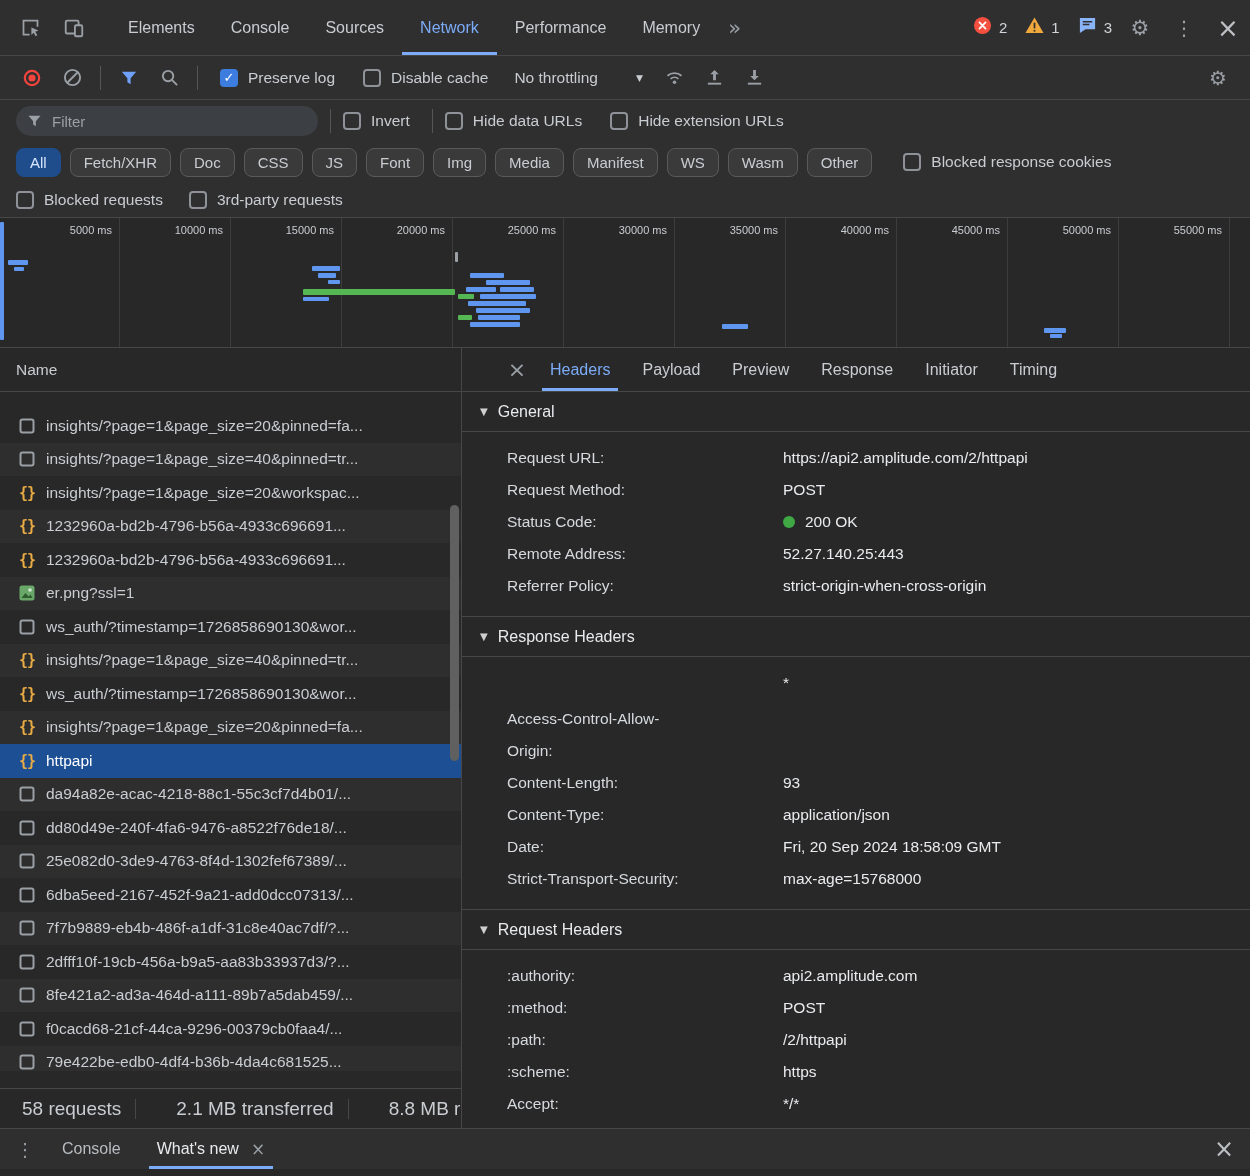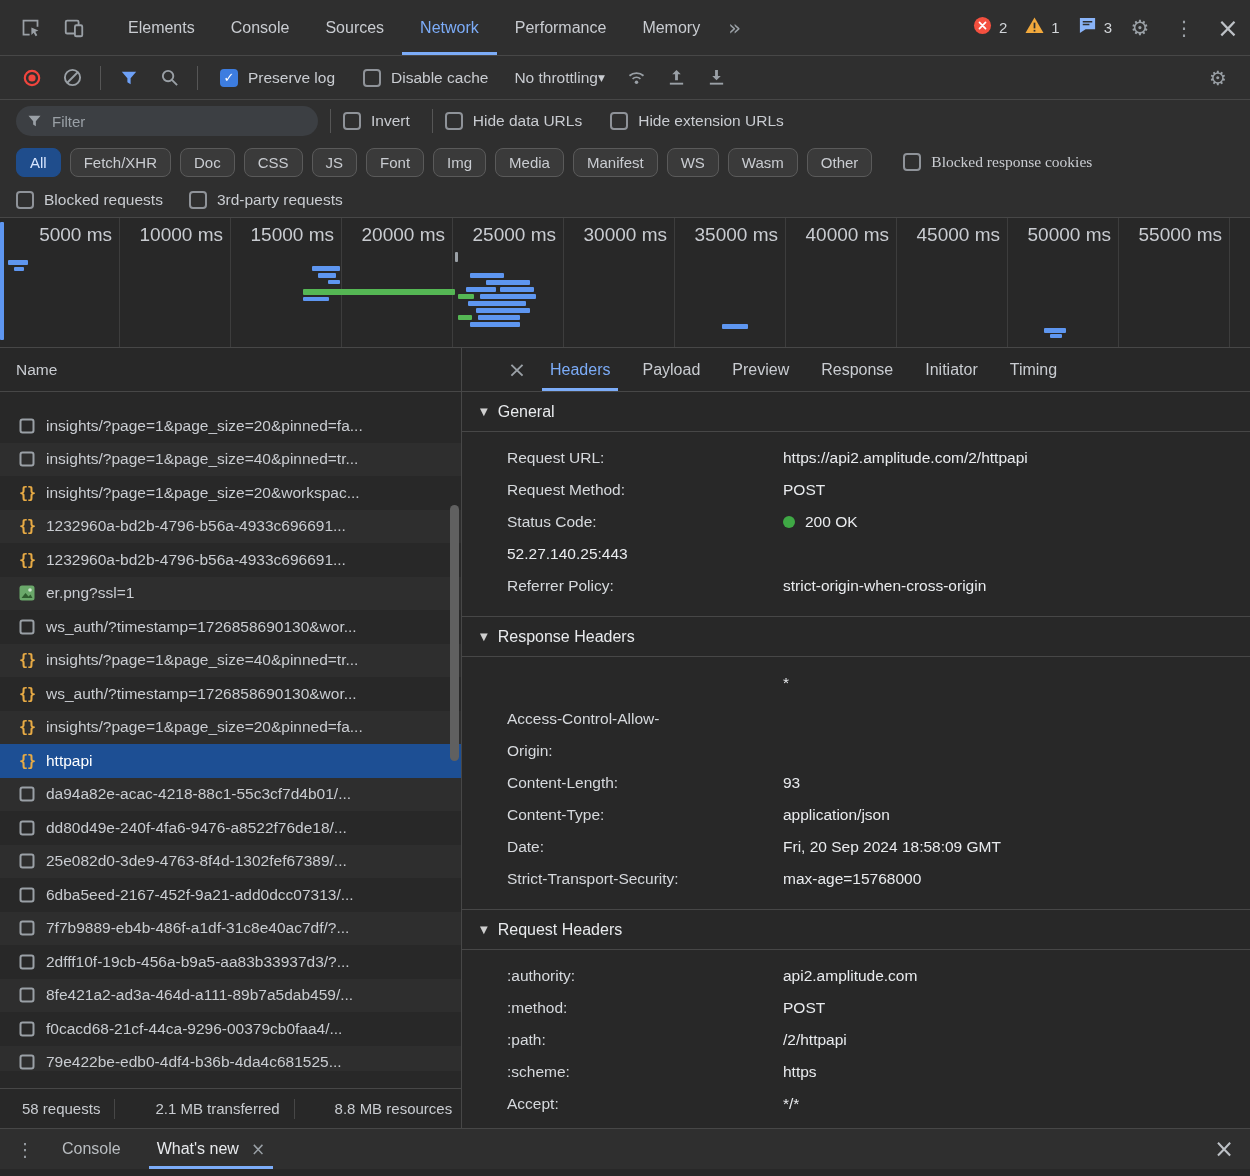--- a/index.html
+++ b/index.html
@@ -29,70 +29,70 @@
   .net-toolbar { height:44px; background:#2f2f2f; border-bottom:1px solid #474747;
                  display:flex; align-items:center; padding:0 12px; flex-shrink:0; }
   .tool-btn { width:40px; height:36px; display:flex; align-items:center; justify-content:center; }
   .sep { width:1px; height:24px; background:#565656; margin:0 8px; flex-shrink:0; }
   .cb-group { display:flex; align-items:center; gap:10px; margin:0 14px; cursor:pointer; white-space:nowrap; }
   .checkbox { width:18px; height:18px; border:2px solid #8f9399; border-radius:4px; flex-shrink:0;
               display:flex; align-items:center; justify-content:center; position:relative; }
   .checkbox.checked { background:var(--check-blue,#3d7de0); border-color:var(--check-blue,#3d7de0); }
   .checkbox.checked::after { content:"✓"; color:#fff; font-size:13px; font-weight:bold; font-family:"DejaVu Sans",sans-serif; }
   .cb-label { font-size:15.5px; color:#c9ccd1; }
-  .select { display:flex; align-items:center; padding:0 12px; cursor:pointer; white-space:nowrap; }
+  .select { display:flex; align-items:center; gap:38px; padding:0 12px; cursor:pointer; white-space:nowrap; }
   .caret { font-size:9px; color:#c9ccd1; font-family:"DejaVu Sans",sans-serif; }
 
   
   .filter-row { height:42px; background:#2f2f2f; display:flex; align-items:center; padding:0 16px; flex-shrink:0; }
   .filter-pill { position:relative; width:302px; flex-shrink:0; }
   .filter-pill svg { position:absolute; left:11px; top:50%; transform:translateY(-50%); }
   .filter-input { width:100%; height:30px; background:#3c3f43; border:0; border-radius:15px;
                   color:#e8eaed; font:15px "Liberation Sans","DejaVu Sans",sans-serif;
                   padding:0 12px 0 36px; outline:none; }
   .filter-input::placeholder { color:#9aa0a6; }
 
   
   .chips-row { height:40px; background:#2f2f2f; display:flex; align-items:center; padding:0 16px; gap:9px; flex-shrink:0; }
   .chip { height:29px; padding:0 13px; display:flex; align-items:center; border-radius:8px;
           background:#3a3a3a; border:1px solid #5a5a5a; font-size:15px; color:#c9ccd1; white-space:nowrap; }
   .chip.active { background:var(--chip-active-bg,#1f4d8c); border-color:var(--chip-active-bg,#1f4d8c); color:var(--chip-active-text,#d7e6ff); }
-  .chips-row .cb-group { margin-left:22px;font-family:Liberation Serif, serif; }
+  .chips-row .cb-group { margin-left:22px; }
 
   
   .cb-row { height:36px; background:#2f2f2f; border-bottom:1px solid #474747;
             display:flex; align-items:center; padding:0 16px; gap:26px; flex-shrink:0; }
   .cb-row .cb-group { margin:0;justify-content:flex-end; }
 
   
   .overview { height:130px; background:#282828; border-bottom:1px solid #474747; position:relative; overflow:hidden; flex-shrink:0; cursor:col-resize; }
   .ov-grid { position:absolute; inset:0; display:flex; }
   .ov-seg { width:111px; border-right:1px solid #3d3d3d; display:flex; justify-content:flex-end;
-            padding:6px 7px 0 0; font-size:19px; color:#c9ccd1; flex-shrink:0; }
+            padding:6px 7px 0 0; font-size:11px; color:#c9ccd1; flex-shrink:0; }
   .ov-seg:first-child { width:120px; }
   .ov-bar { position:absolute; border-radius:1px; }
 
   
   .main { flex:1; display:flex; min-height:0; }
 
   .left-panel { width:462px; flex-shrink:0; border-right:1px solid #474747; display:flex; flex-direction:column; background:#282828;gap:17px; }
   .name-header { height:44px; border-bottom:1px solid #474747; display:flex; align-items:center;
                  padding:0 16px; color:#c9ccd1; flex-shrink:0; }
   .req-list { flex:1; overflow:hidden; position:relative; }
   .req-row { height:33.5px; display:flex; align-items:center; gap:10px; padding:0 8px 0 18px;
              color:#c9ccd1; cursor:pointer; white-space:nowrap; }
   .req-row:nth-child(even) { background:#2e2e2e; }
   .req-row.selected { background:var(--selection-blue,#1d4f94); color:#fff; }
   .req-icon { width:18px; flex-shrink:0; display:flex; align-items:center; justify-content:center; }
   .req-icon.json { color:var(--json-orange,#e8ab45); font:bold 15px "DejaVu Sans Mono",monospace; letter-spacing:-1px; }
   .req-name { overflow:hidden; flex:1; }
   .scroll-thumb { position:absolute; right:2px; top:96px; width:9px; height:256px; border-radius:4.5px; background:#606060; }
 
   .summary-bar { height:40px; border-top:1px solid #474747; display:flex; align-items:center;
-                 padding-left:8px; font-size:15px; color:#c9ccd1; white-space:nowrap; overflow:hidden; flex-shrink:0; }
+                 padding-left:8px; font-size:19px; color:#c9ccd1; white-space:nowrap; overflow:hidden; flex-shrink:0; }
   .summary-item { height:20px; display:flex; align-items:center; padding:0 14px; }
   .summary-item:not(:first-child) { border-left:1px solid #474747;padding-left:40px; }
 
   
   .details { flex:1; min-width:0; display:flex; flex-direction:column; background:#282828; }
   .detail-tabs { height:44px; border-bottom:1px solid #474747; display:flex; align-items:stretch; flex-shrink:0; }
   .close-details { width:34px; margin-left:38px; font-size:22px; color:#9aa0a6; display:flex; align-items:center; justify-content:center; }
   .dtab { display:flex; align-items:center; padding:0 16px; font-size:16px; color:#c9ccd1; position:relative; cursor:pointer; white-space:nowrap; }
   .dtab.active { color:var(--accent,#7cacf8); }
   .dtab.active::after { content:""; position:absolute; left:8px; right:8px; bottom:0; height:3px; background:var(--accent,#7cacf8); }
@@ -603,20 +603,21 @@
             </div>
             <div class="kv">
               <span class="k">Request Method:</span>
               <span class="v">POST</span>
             </div>
             <div class="kv">
               <span class="k">Status Code:</span>
               <span class="v"><span class="dot" style="background: rgb(63, 168, 69);"></span>200 OK</span>
             </div>
             <div class="kv">
+              <span class="k">Remote Address:</span>
               <span class="v">52.27.140.25:443</span>
             </div>
             <div class="kv">
               <span class="k">Referrer Policy:</span>
               <span class="v">strict-origin-when-cross-origin</span>
             </div>
           </div>
           <div class="section-header">
             <span class="tri">▼</span>
             <span class="section-title">Response Headers</span>

